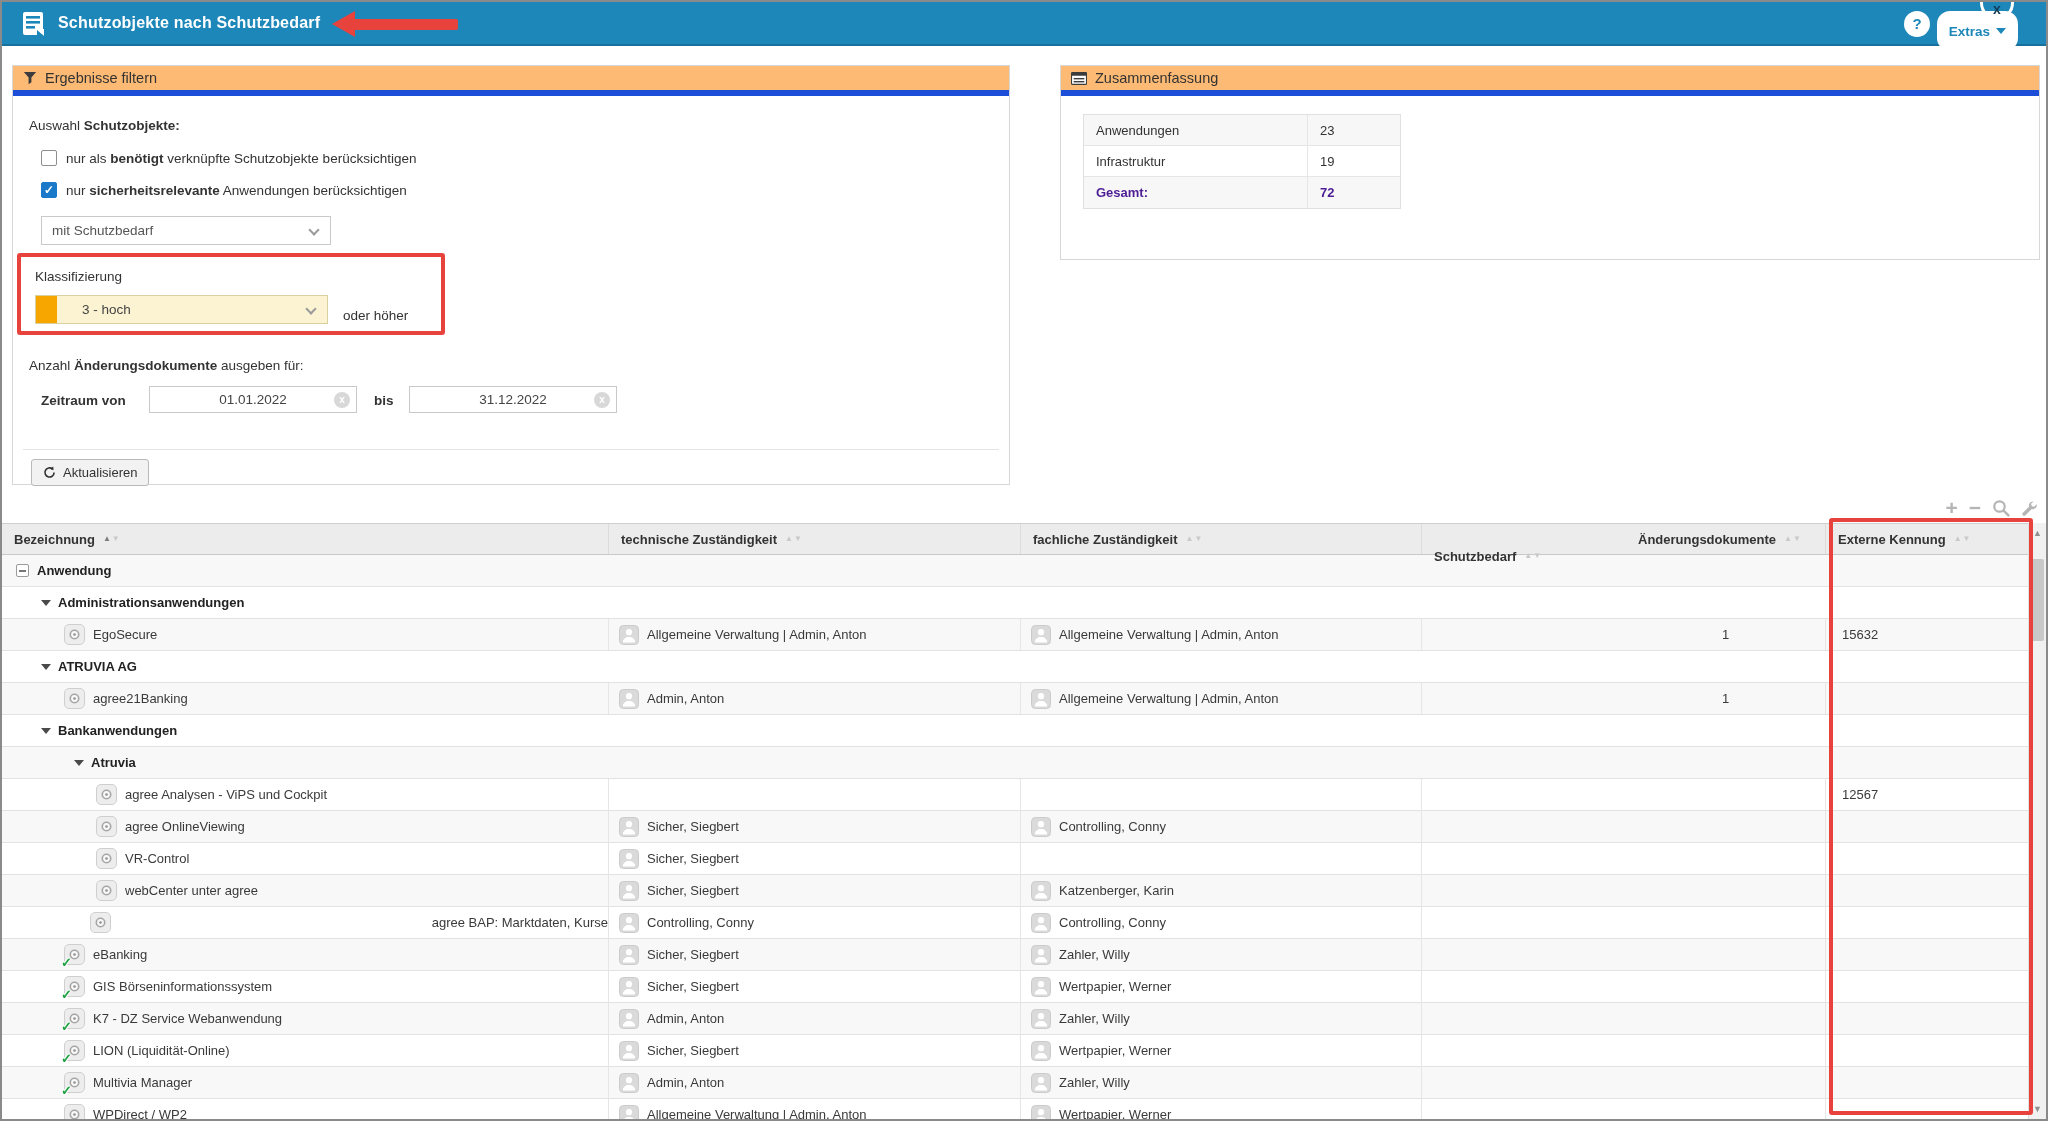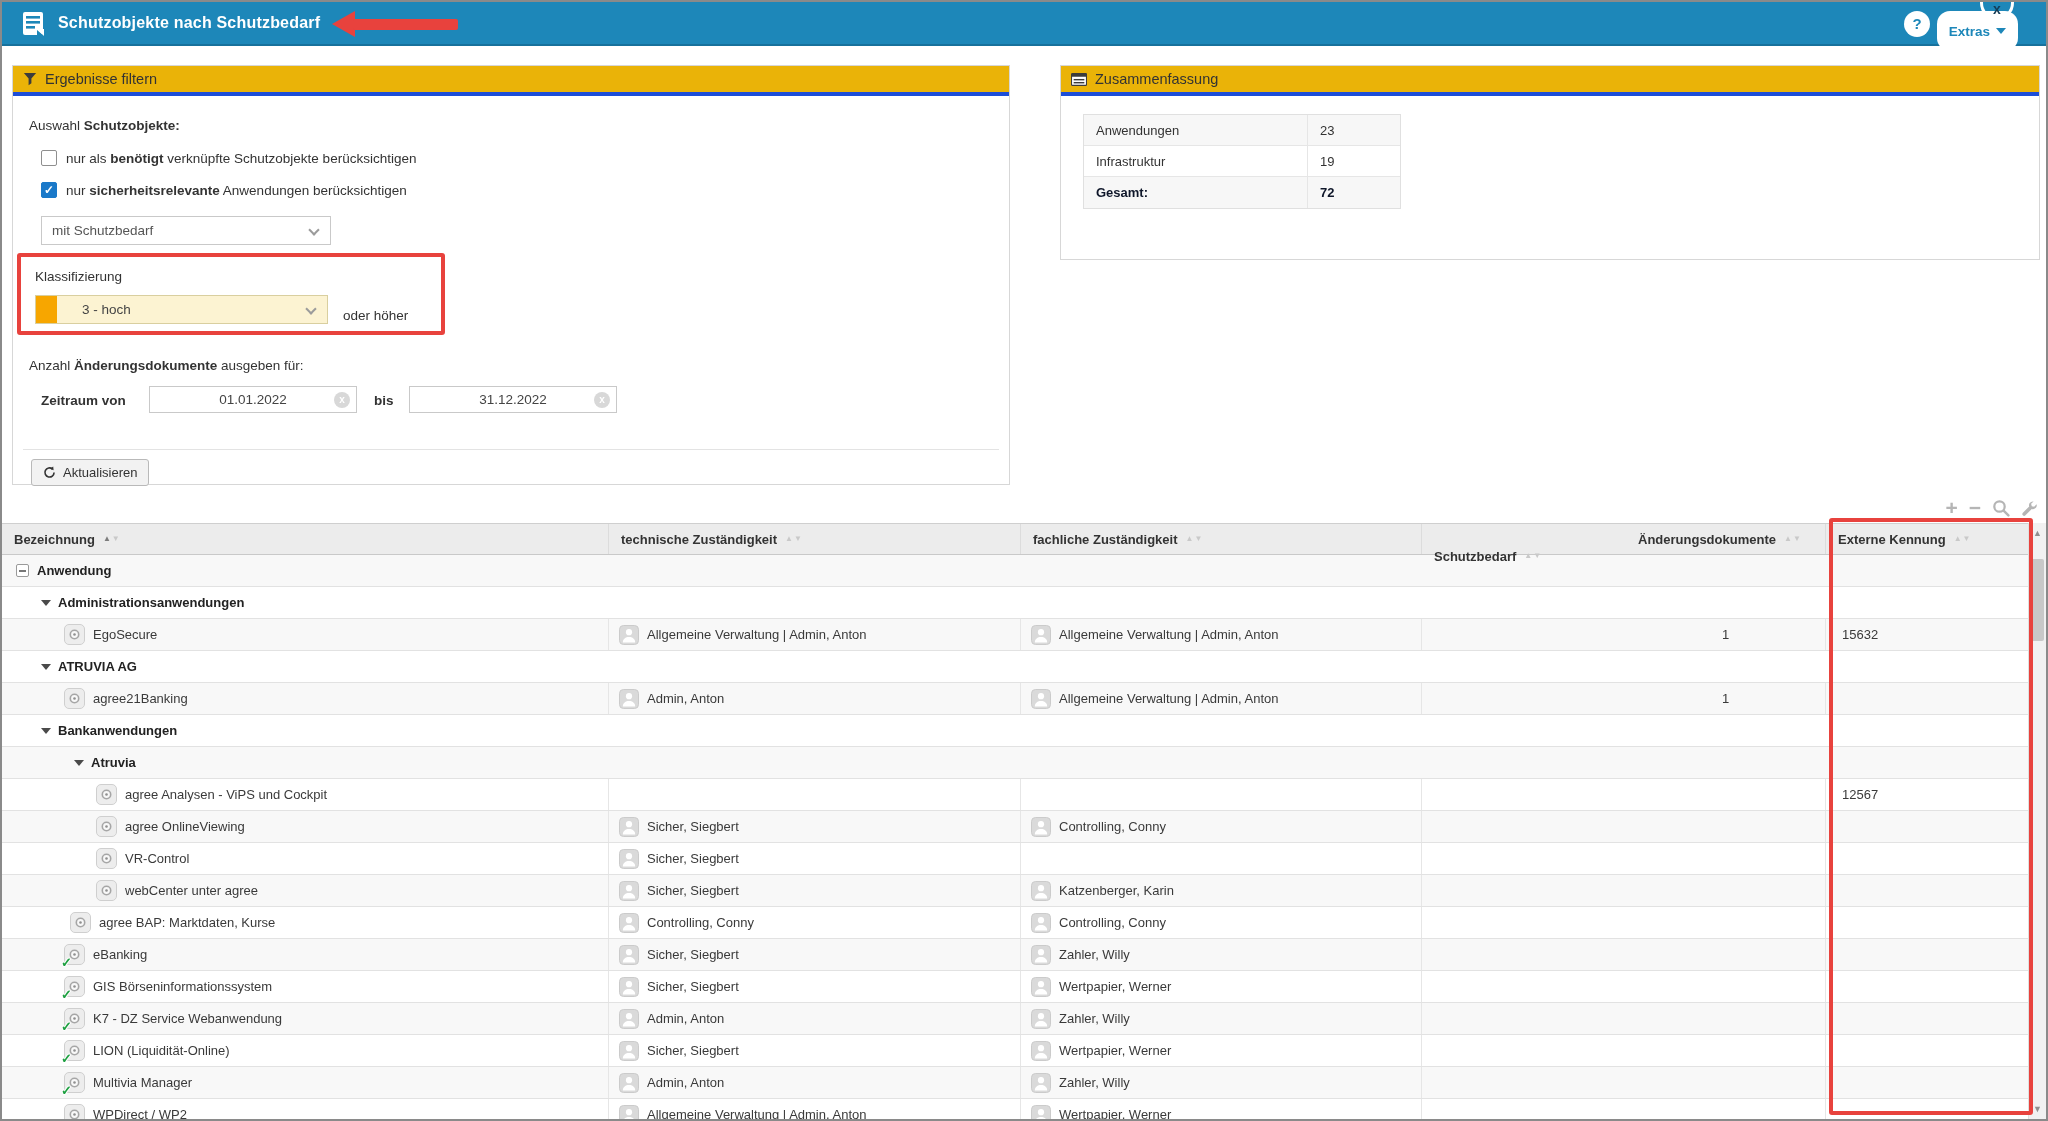--- a/index.html
+++ b/index.html
@@ -20,21 +20,21 @@
   .extras-btn .caret{width:0;height:0;border-left:5px solid transparent;border-right:5px solid transparent;border-top:6px solid #1d87b9;}
   .corner-close{position:absolute;right:32px;top:-16px;width:34px;height:34px;border-radius:50%;border:3px solid #fff;
     color:#143b55;font-weight:bold;font-size:14px;display:flex;align-items:flex-end;justify-content:center;cursor:pointer;}
   .corner-close span{line-height:16px;}
   
   .arrow-anno{position:absolute;left:330px;top:9px;width:126px;height:27px;pointer-events:none;}
   .arrow-anno .shaft{position:absolute;left:21px;top:8px;right:0;height:11px;background:#e8423d;border-radius:2px;}
   .arrow-anno .head{position:absolute;left:0;top:0;width:0;height:0;border-top:13px solid transparent;border-bottom:13px solid transparent;border-right:23px solid #e8423d;}
   
   .panel{position:absolute;background:#fff;border:1px solid #d7d7d7;}
-  .panel .phead{height:30px;background:#eab308;border-bottom:4px solid #1d4ed8;display:flex;align-items:center;padding:0 10px;gap:8px;
+  .panel .phead{height:30px;background:#fdba74;border-bottom:6px solid #1d4ed8;display:flex;align-items:center;padding:0 10px;gap:8px;
     font-size:14.5px;color:#333;}
   .filter-panel{left:10px;top:63px;width:998px;height:420px;}
   .summary-panel{left:1058px;top:63px;width:980px;height:195px;}
   .fbody{position:relative;height:calc(100% - 30px);}
   .lbl{position:absolute;color:#333;font-size:13.5px;}
   .b{font-weight:bold;}
   
   .chkrow{position:absolute;display:flex;align-items:center;gap:9px;color:#333;font-size:13.5px;}
   .chk{width:16px;height:16px;border:1px solid #8f8f8f;border-radius:2px;background:#fff;flex:0 0 auto;cursor:pointer;}
   .chk.on{background:#1a79c9;border-color:#1a79c9;color:#fff;font-size:12px;line-height:15px;text-align:center;font-weight:bold;}
@@ -54,21 +54,21 @@
   .divider{position:absolute;left:10px;right:10px;height:1px;background:#e3e3e3;}
   .btn{position:absolute;height:27px;border:1px solid #b9b9b9;border-radius:3px;background:#f2f2f2;color:#333;font-size:13px;
     display:flex;align-items:center;gap:7px;padding:0 11px;cursor:pointer;}
   
   .sumtable{position:absolute;left:22px;top:18px;width:318px;border:1px solid #e0e0e0;}
   .sumrow{display:flex;height:31px;align-items:center;border-bottom:1px solid #e6e6e6;background:#fff;}
   .sumrow:nth-child(odd){background:#f7f7f7;}
   .sumrow:last-child{border-bottom:none;}
   .sumrow .sl{flex:0 0 224px;padding-left:12px;color:#333;border-right:1px solid #e6e6e6;height:100%;display:flex;align-items:center;}
   .sumrow .sv{flex:1;padding-left:12px;color:#333;}
-  .sumrow.total .sl,.sumrow.total .sv{font-weight:bold;color:#0f172a;}
+  .sumrow.total .sl,.sumrow.total .sv{font-weight:bold;color:#4c1d95;}
   
   .tbl-tools{position:absolute;top:497px;right:8px;display:flex;align-items:center;gap:11px;color:#b5b5b5;}
   .tbl-tools .tch{font-size:21px;font-weight:bold;line-height:18px;cursor:pointer;}
   
   .grid{position:absolute;left:0;top:521px;right:18px;bottom:0;overflow:hidden;border-top:1px solid #cfcfcf;}
   .grow{display:flex;height:32px;border-bottom:1px solid #e2e2e2;background:#fff;align-items:stretch;}
   .grow.shade{background:#f8f8f8;}
   .ghead{height:31px;background:#ececec;border-bottom:1px solid #c9c9c9;display:flex;}
   .hc{display:flex;align-items:center;gap:8px;padding-left:12px;font-weight:bold;color:#333;font-size:13px;border-right:1px solid #dcdcdc;}
   .hc:last-child{border-right:none;}
@@ -542,21 +542,21 @@
     <div class="cell c4" style="padding-left:0;">
       <span class="sbwrap sb-red">
         <span class="sbbar"></span>
         <span class="sbtxt sb-val">A4</span>
       </span>
     </div>
     <div class="cell c5 center aend-txt"></div>
     <div class="cell c6 ext-txt" style="padding-left:16px;"></div>
   </div>
         <div class="grow">
-    <div class="cell c1" style="padding-left: 68px;">
+    <div class="cell c1" style="padding-left: 88px; justify-content: space-between;">
       <span class="appic">
         <svg width="21" height="21" viewBox="0 0 21 21">
                 <rect x="0.5" y="0.5" width="20" height="20" rx="4.5" fill="#ededed" stroke="#cfcfcf"></rect>
                 <circle cx="10.5" cy="10.5" r="4.2" fill="#f8f8f8" stroke="#a6a6a6" stroke-width="1.6"></circle>
                 <circle cx="10.5" cy="10.5" r="1.3" fill="#8f8f8f"></circle>
               </svg>
 
       </span>
       <span class="iname">agree BAP: Marktdaten, Kurse</span>
     </div>

